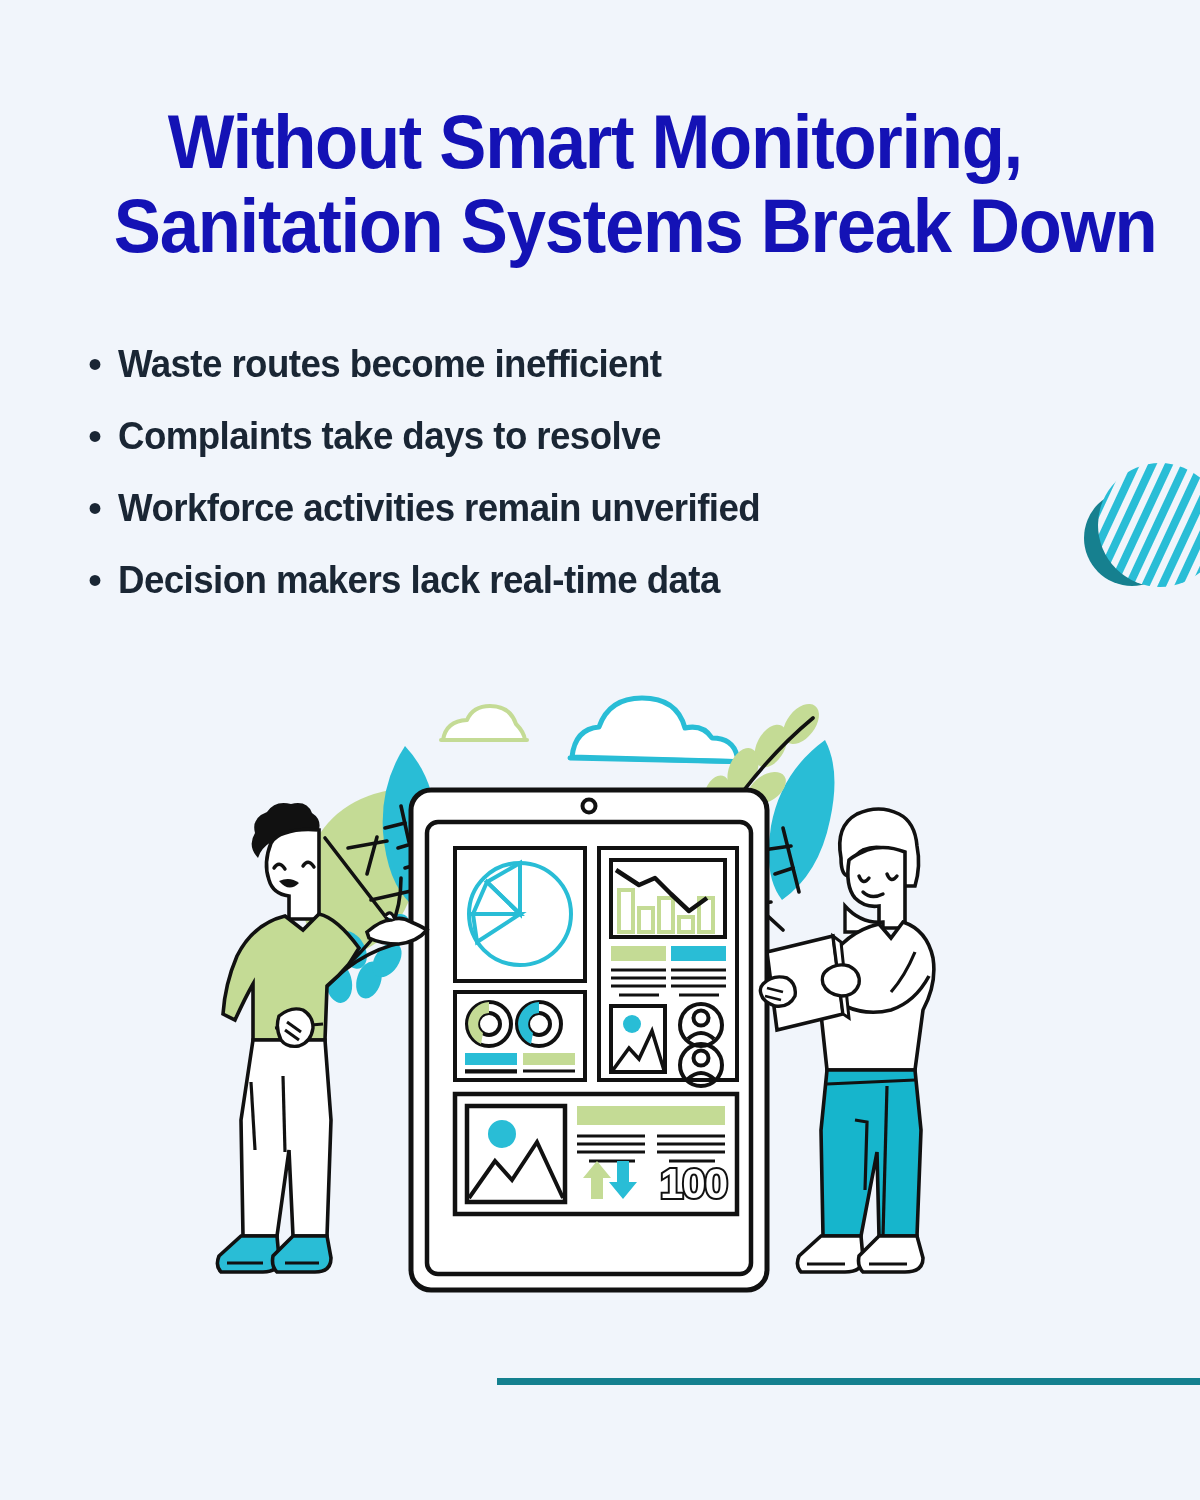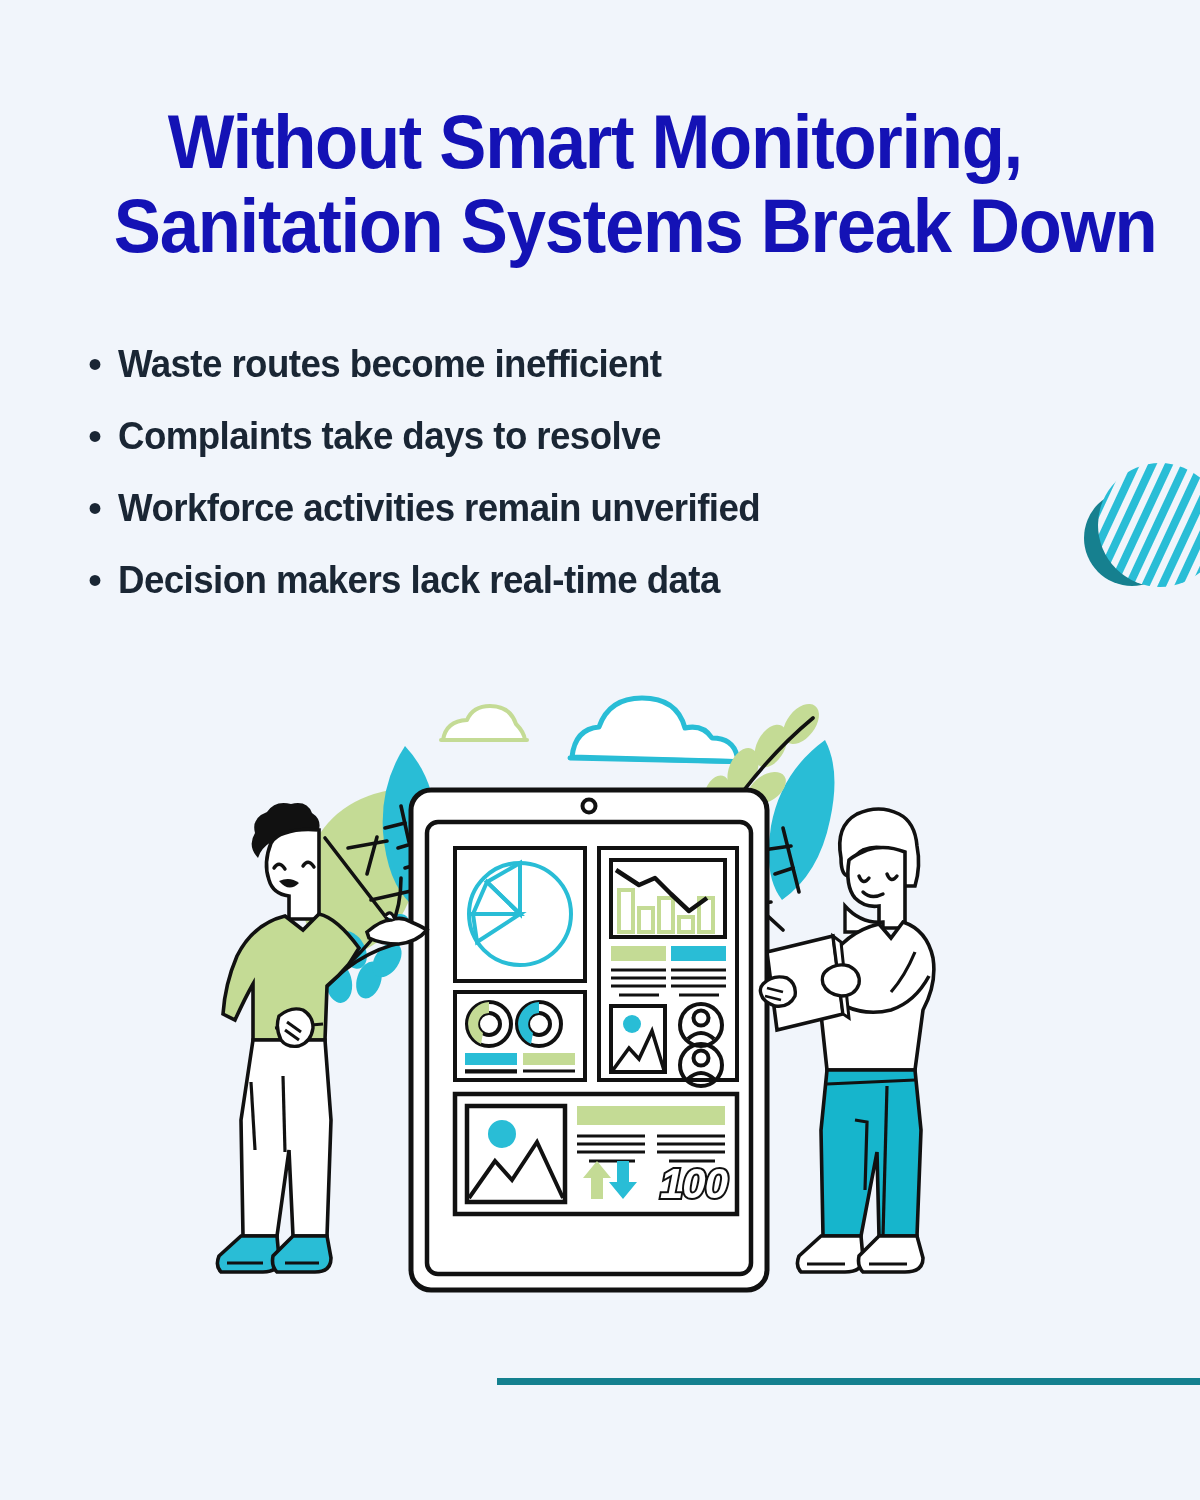--- a/index.html
+++ b/index.html
@@ -54,21 +54,21 @@
     letter-spacing:-0.6px;
     white-space:nowrap;
     transform:scaleX(0.94);
     transform-origin:left center;
   }
 
   
   #decor-circles { position:absolute; left:1060px; top:440px; width:150px; height:170px; }
 
   
-  #illustration { position:absolute; left:215px; top:680px; width:740px; height:640px;font-style:italic; }
+  #illustration { position:absolute; left:215px; top:680px; width:740px; height:640px; }
 
   
   #bottom-rule {
     position:absolute;
     left:497px; top:1378px;
     width:703px; height:7px;
     background:#14808F;
   }
 </style>
 </head>

